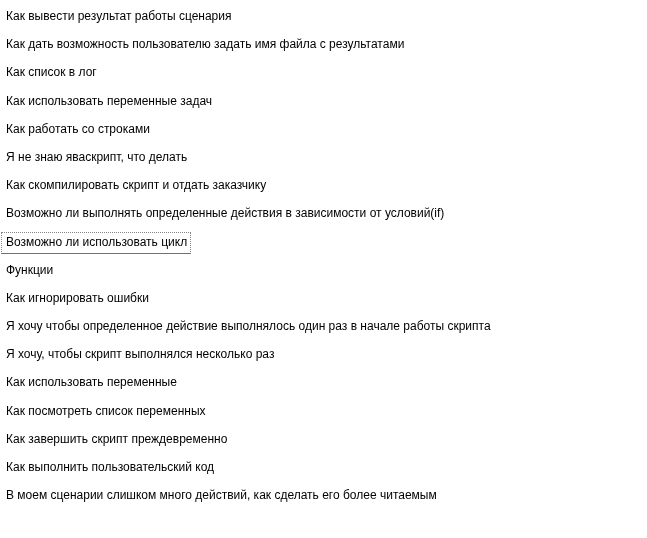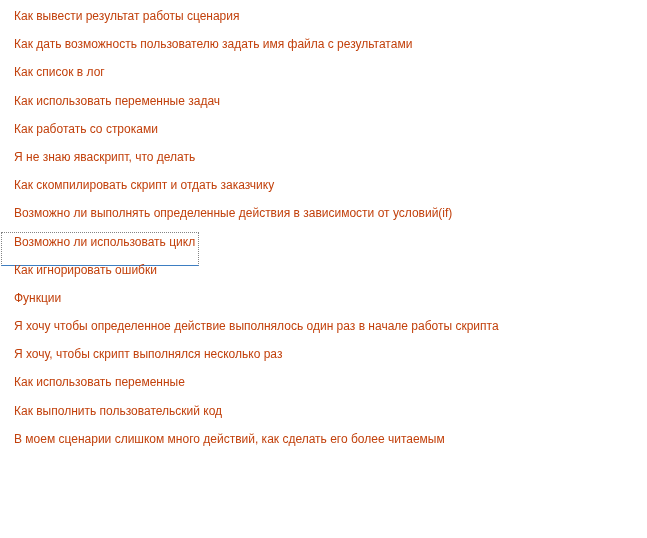--- a/index.html
+++ b/index.html
@@ -18,48 +18,49 @@
     box-sizing: border-box;
     width: 647px;
     padding: 9px 8px 0 6px;
   }
   .faq-row {
     height: 28.2px;
     line-height: 14px;
     white-space: nowrap;
   }
   .faq-link {
-    color: #c2410c;
+    color: #000000;
     text-decoration: none;
     cursor: pointer;
-    margin-left: 8px;
   }
   
   .focus-box {
     display: inline-block;
     margin: -3px 0 0 -5px;
-    padding: 2px 3px 16px 4px;
+    padding: 2px 3px 4px 4px;
     line-height: 14px;
     border: 1px dotted #848484;
     border-bottom: 1px solid #3d7ec2;
   }
 </style>
 </head>
 <body>
 
 <div class="faq-list">
     <div class="faq-row"><a class="faq-link">Как вывести результат работы сценария</a></div>
     <div class="faq-row"><a class="faq-link">Как дать возможность пользователю задать имя файла с результатами</a></div>
     <div class="faq-row"><a class="faq-link">Как список в лог</a></div>
     <div class="faq-row"><a class="faq-link">Как использовать переменные задач</a></div>
     <div class="faq-row"><a class="faq-link">Как работать со строками</a></div>
     <div class="faq-row"><a class="faq-link">Я не знаю яваскрипт, что делать</a></div>
     <div class="faq-row"><a class="faq-link">Как скомпилировать скрипт и отдать заказчику</a></div>
     <div class="faq-row"><a class="faq-link">Возможно ли выполнять определенные действия в зависимости от условий(if)</a></div>
     <div class="faq-row"><span class="focus-box"><a class="faq-link">Возможно ли использовать цикл</a></span></div>
+    <div class="faq-row"><a class="faq-link">Функции</a></div>
     <div class="faq-row"><a class="faq-link">Как игнорировать ошибки</a></div>
-    <div class="faq-row"><a class="faq-link">Функции</a></div>
     <div class="faq-row"><a class="faq-link">Я хочу чтобы определенное действие выполнялось один раз в начале работы скрипта</a></div>
     <div class="faq-row"><a class="faq-link">Я хочу, чтобы скрипт выполнялся несколько раз</a></div>
     <div class="faq-row"><a class="faq-link">Как использовать переменные</a></div>
+    <div class="faq-row"><a class="faq-link">Как посмотреть список переменных</a></div>
+    <div class="faq-row"><a class="faq-link">Как завершить скрипт преждевременно</a></div>
     <div class="faq-row"><a class="faq-link">Как выполнить пользовательский код</a></div>
     <div class="faq-row"><a class="faq-link">В моем сценарии слишком много действий, как сделать его более читаемым</a></div>
   </div>
 
 </body></html>

